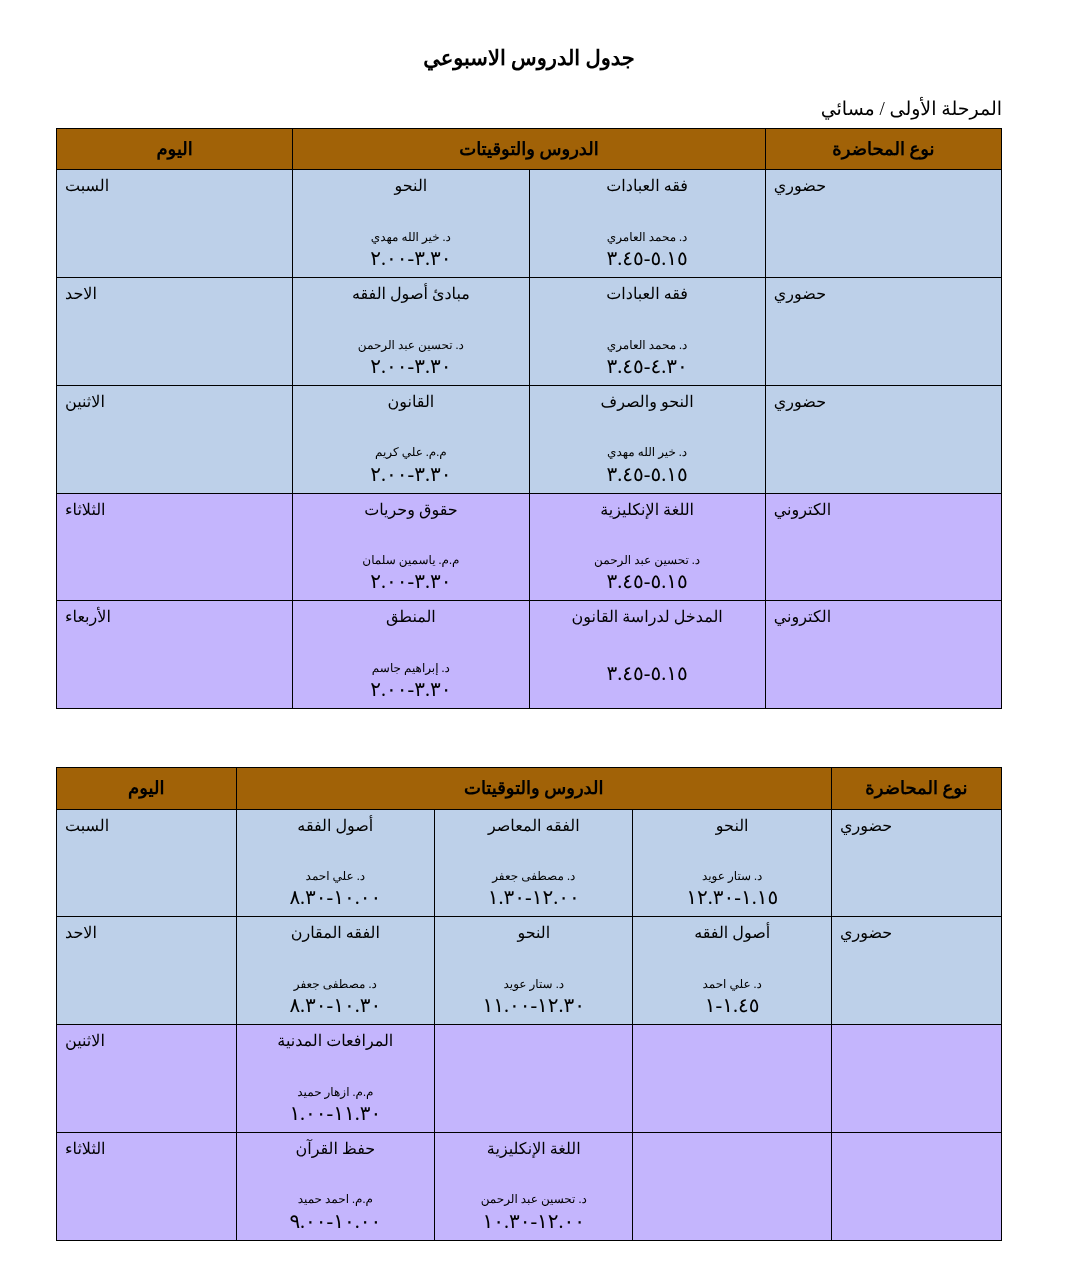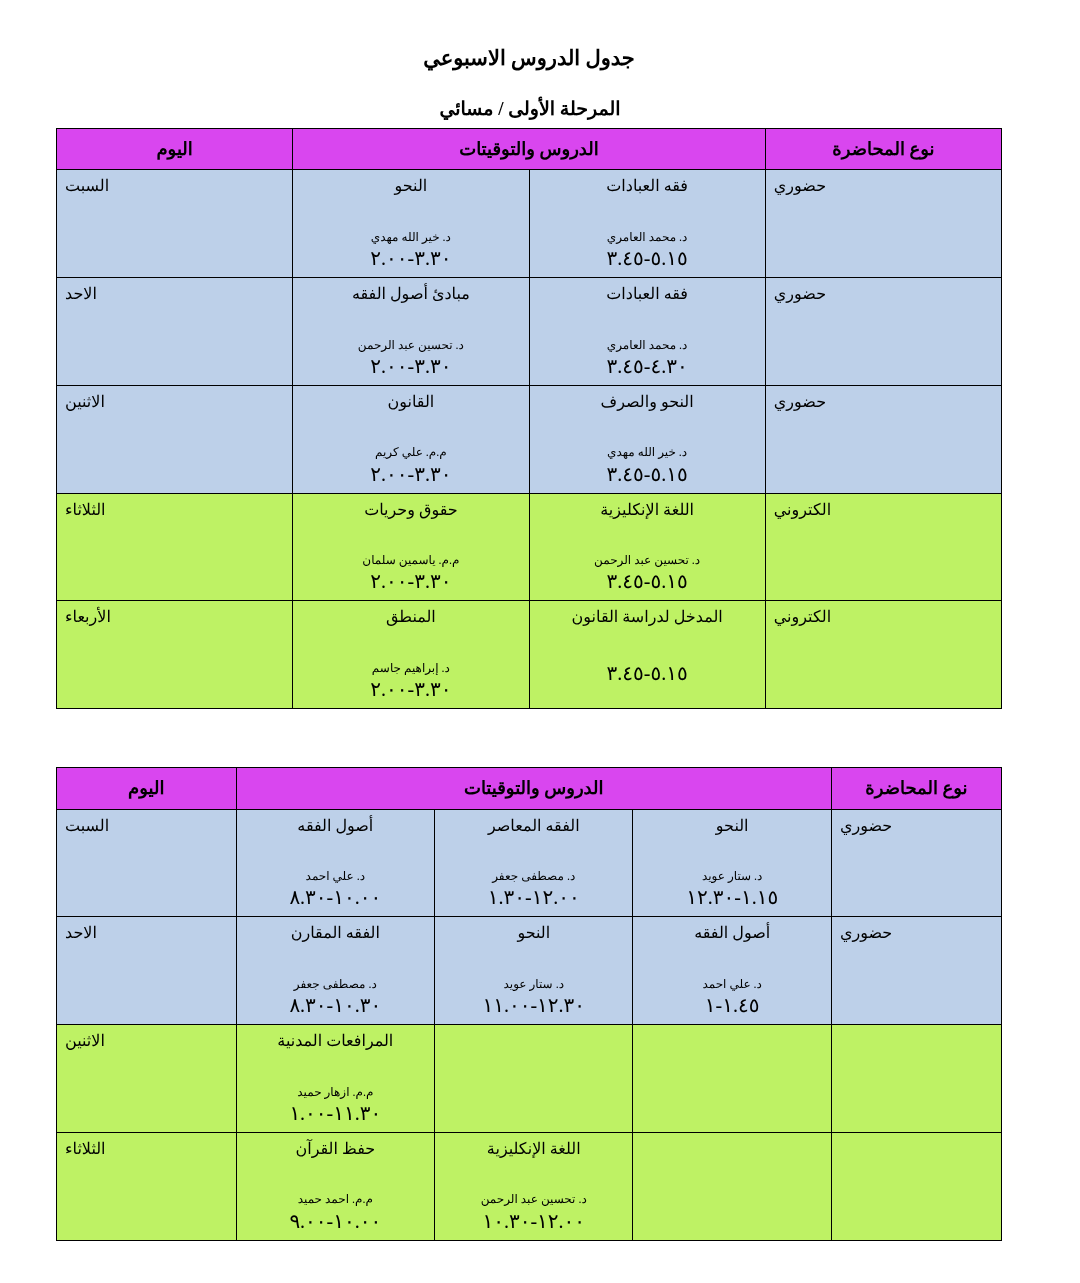--- a/index.html
+++ b/index.html
@@ -23,22 +23,22 @@
   .doc-title {
     text-align: center;
     font-weight: bold;
     font-size: 21px;
     color: #000;
     margin-top: 18px;
     margin-bottom: 26px;
     letter-spacing: 0;
   }
   .stage-label {
-    text-align: center;
-    font-weight: bold;
+    text-align: right;
+    font-weight: normal;
     font-size: 19px;
     color: #000;
     margin-bottom: 8px;
     padding-left: 2px;
   }
   table.sched {
     border-collapse: collapse;
     width: 100%;
     table-layout: fixed;
     margin-bottom: 6px;
@@ -47,21 +47,21 @@
     border: 1px solid #000;
     vertical-align: top;
     padding: 5px 8px;
     font-size: 16px;
     line-height: 1.35;
     color: #000;
   }
   table.sched th {
     font-weight: bold;
     text-align: center;
-    background: #d946ef;
+    background: #a16207;
     font-size: 18px;
     padding: 8px 6px;
     vertical-align: middle;
   }
   .cell-lines {
     display: block;
     text-align: center;
   }
   .cell-lines span {
     display: block;
@@ -70,21 +70,21 @@
     text-align: left;
     vertical-align: top;
     font-size: 16px;
   }
   td.type {
     text-align: left;
     vertical-align: top;
     font-size: 16px;
   }
   tr.blue td { background: #bdd0e9; }
-  tr.pink td { background: #bef264; }
+  tr.pink td { background: #c4b5fd; }
   .subject { font-size: 16px; }
   .teacher { font-size: 12px; margin-top: 32px; }
   .time { font-size: 20px; }
   .notes {
     margin-top: 46px;
     text-align: left;
     direction: rtl;
   }
   .notes-title {
     font-size: 18px;

